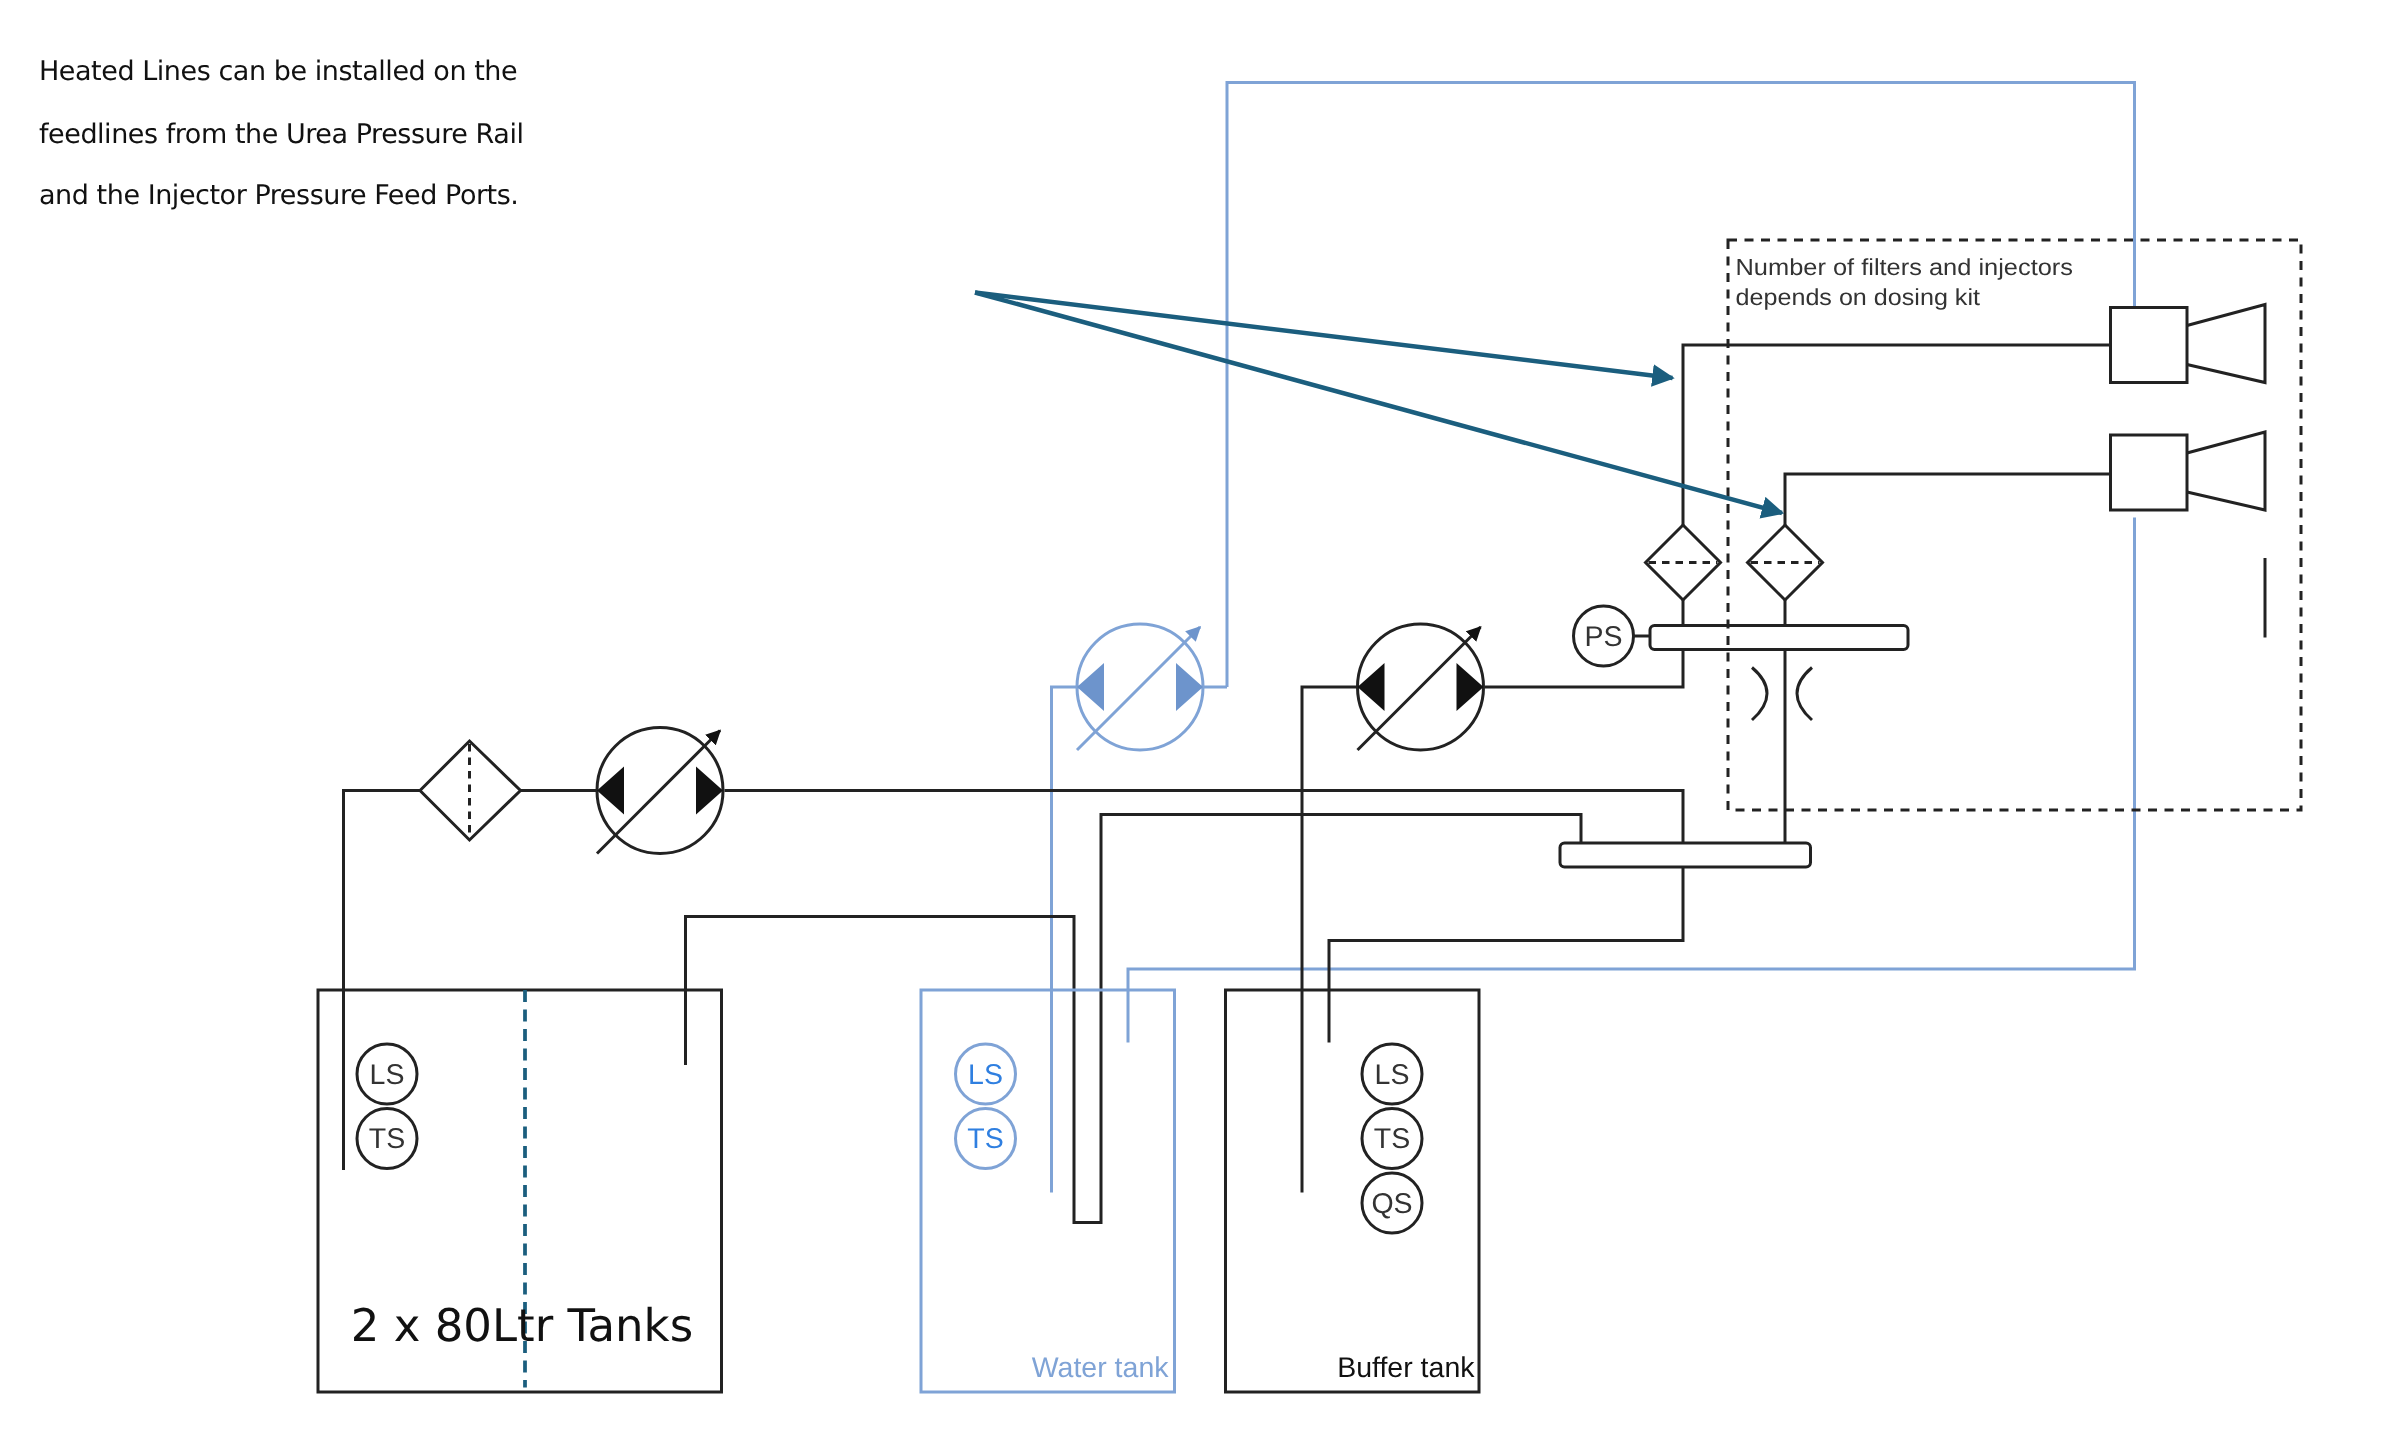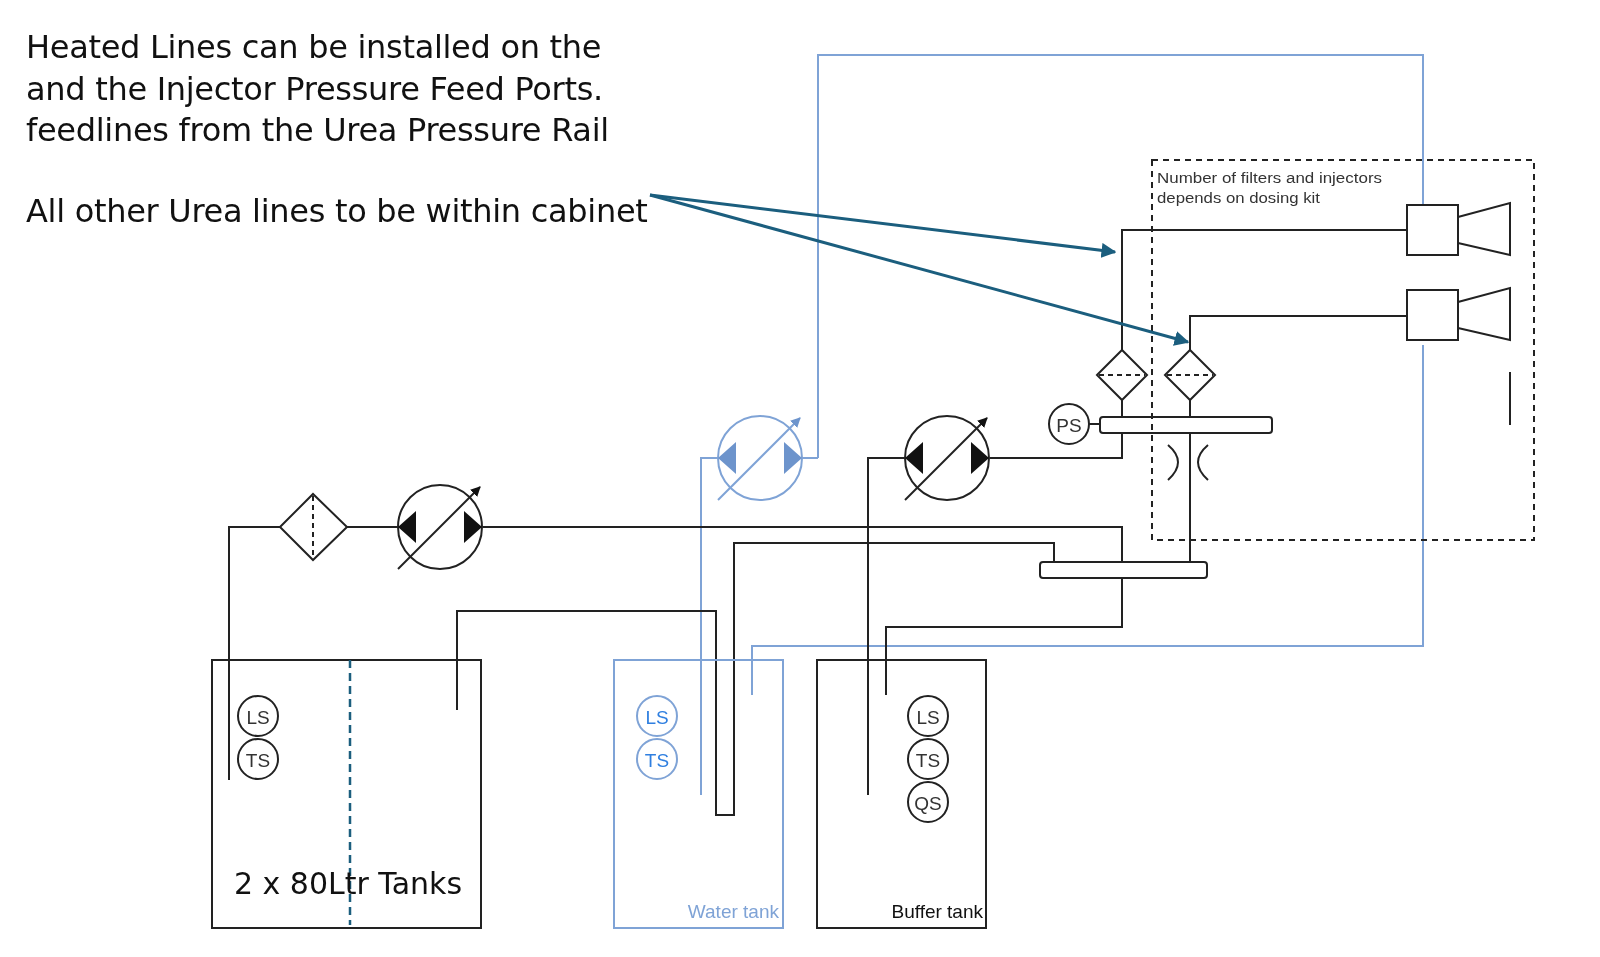--- a/index.html
+++ b/index.html
@@ -1,40 +1,39 @@
 <!DOCTYPE html>
 <html><head>
 <meta charset="utf-8">
 <style>
   html, body { margin: 0; padding: 0; background: #ffffff; }
   body { width: 1600px; height: 957px; position: relative; overflow: hidden; font-family: "Liberation Sans", sans-serif; }
-  .note { position: absolute; left: 26px; font-family: "DejaVu Sans", sans-serif; font-size: 32px; line-height: 41.5px; color: #111; letter-spacing: -0.3px; }
+  .note { position: absolute; left: 26px; font-family: "DejaVu Sans", sans-serif; font-size: 18px; line-height: 41.5px; color: #111; letter-spacing: -0.3px; }
   #note1 { top: 27px; }
   #note2 { top: 191px; }
   .note div { white-space: nowrap; }
   svg { position: absolute; left: 0; top: 0; }
   .k { stroke: #222; stroke-width: 2; fill: none; }
   .kf { stroke: #222; stroke-width: 2; fill: #fff; }
   .b { stroke: #7fa3d6; stroke-width: 2; fill: none; }
   .bf { stroke: #7fa3d6; stroke-width: 2; fill: #fff; }
   .dash { stroke: #222; stroke-width: 2; fill: none; stroke-dasharray: 6 5; }
   .arrowline { stroke: #1b5e7e; stroke-width: 3; fill: none; }
   .lbl { font-family: "Liberation Sans", sans-serif; font-size: 19px; fill: #333; text-anchor: middle; dominant-baseline: central; }
   .lblb { font-family: "Liberation Sans", sans-serif; font-size: 19px; fill: #2f7fe0; text-anchor: middle; dominant-baseline: central; }
 </style>
 </head>
 <body>
 
 <div class="note" id="note1">
   <div>Heated Lines can be installed on the</div>
+  <div>feedlines from the Urea Pressure Rail</div>
   <div>and the Injector Pressure Feed Ports.</div>
-  <div>feedlines from the Urea Pressure Rail</div>
 </div>
 <div class="note" id="note2">
-  <div>All other Urea lines to be within cabinet</div>
 </div>
 
 <svg width="1600" height="957" viewBox="0 0 1600 957">
   <defs>
     <marker id="ah" viewBox="0 0 10 10" refX="9" refY="5" markerWidth="5" markerHeight="5" orient="auto">
       <path d="M0,0 L10,5 L0,10 z" fill="#1b5e7e"></path>
     </marker>
     <marker id="pk" viewBox="0 0 10 10" refX="9" refY="5" markerWidth="5" markerHeight="5" orient="auto">
       <path d="M0,0 L10,5 L0,10 z" fill="#111"></path>
     </marker>

